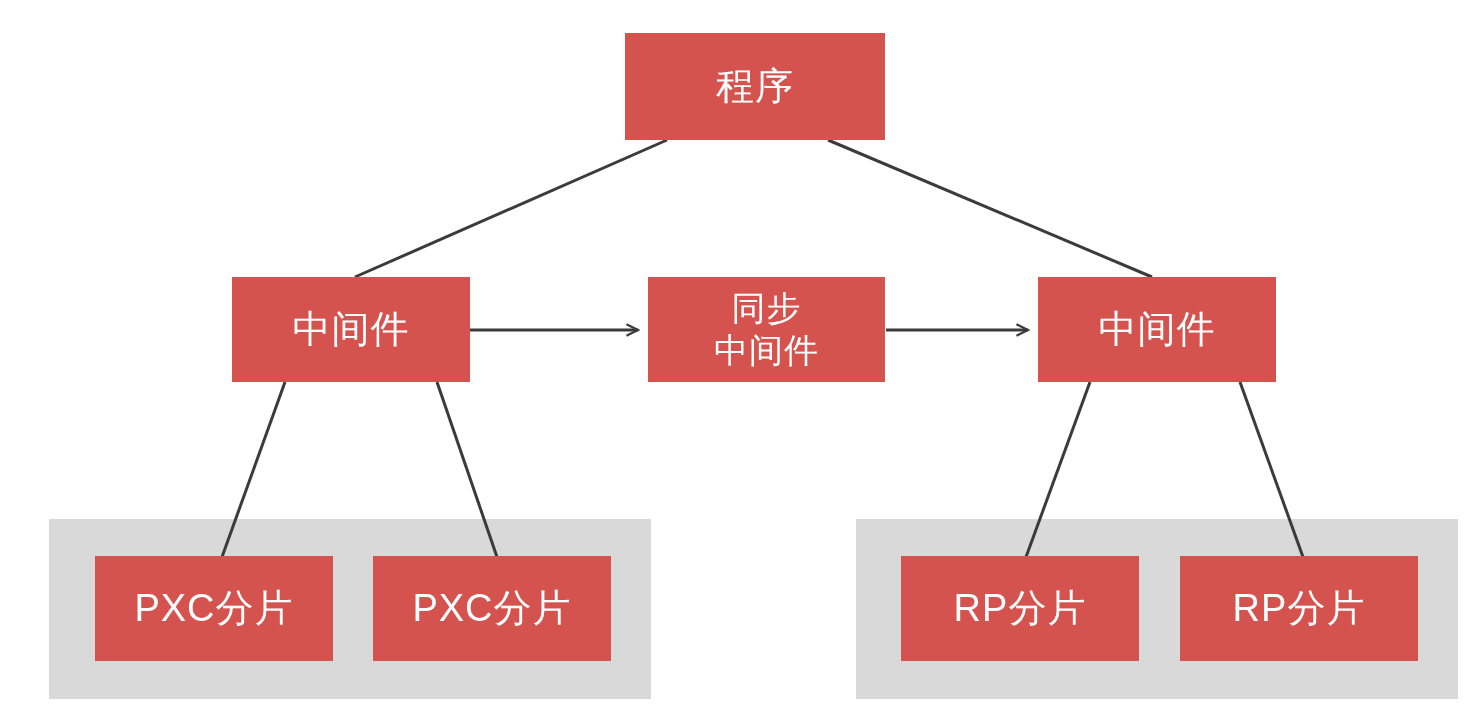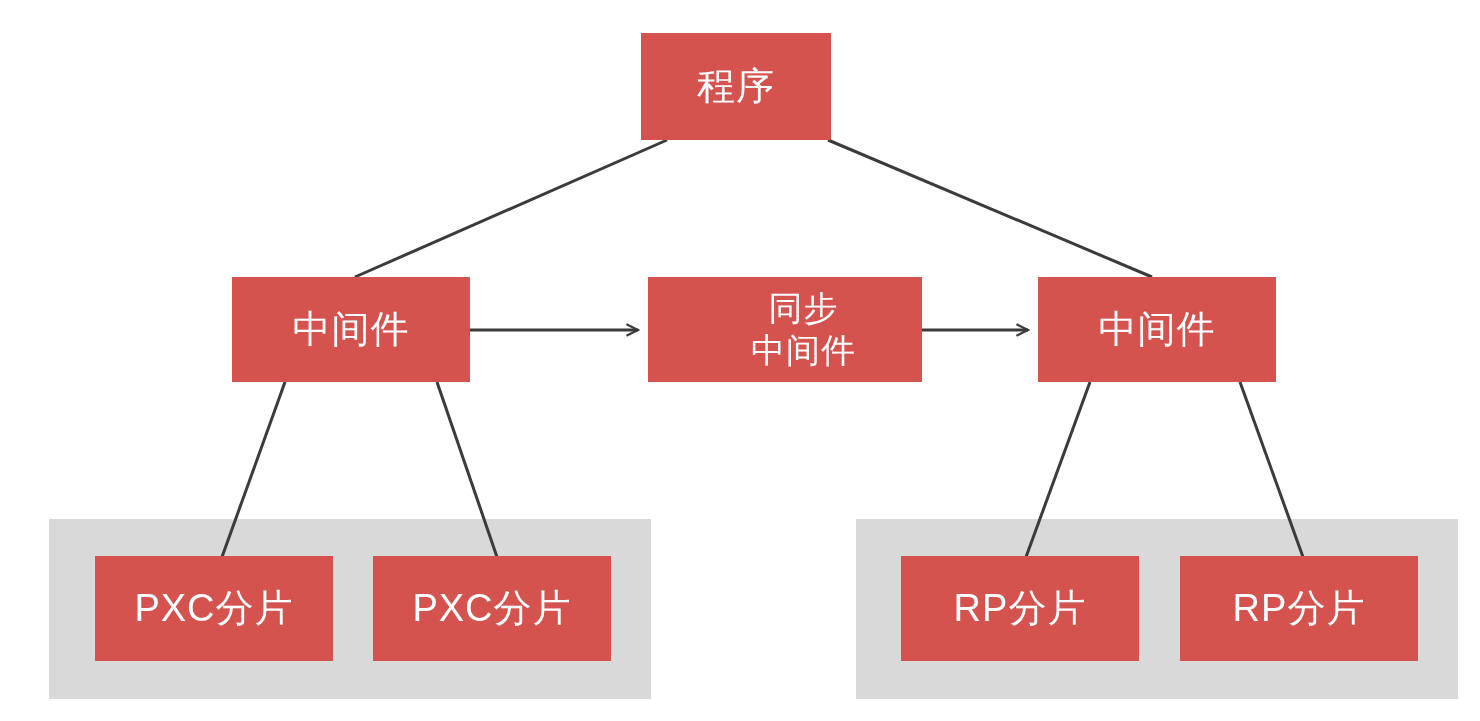--- a/index.html
+++ b/index.html
@@ -36,24 +36,24 @@
     align-items: center;
     justify-content: center;
     background: var(--node_fill);
     color: var(--node_text);
     font-size: 38px;
     text-align: center;
     line-height: 1.22;
     z-index: 2;
     letter-spacing: 1px;
   }
-  .node--multiline { font-size: 34px; white-space: pre-line; padding-left: 37px; }
+  .node--multiline { font-size: 34px; white-space: pre-line; }
 
   
-  #node-program     { left: 625px;  top: 33px;  width: 190px; height: 107px; margin-left: 16px; }
+  #node-program     { left: 625px;  top: 33px;  width: 260px; height: 107px; }
   #node-mw-left     { left: 232px;  top: 277px; width: 238px; height: 105px; }
   #node-sync        { left: 648px;  top: 277px; width: 237px; height: 105px; }
   #node-mw-right    { left: 1038px; top: 277px; width: 238px; height: 105px; }
   #container-left   { left: 49px;   top: 519px; width: 602px; height: 180px; }
   #container-right  { left: 856px;  top: 519px; width: 602px; height: 180px; }
   #node-pxc-1       { left: 95px;   top: 556px; width: 238px; height: 105px; }
   #node-pxc-2       { left: 373px;  top: 556px; width: 238px; height: 105px; }
   #node-rp-1        { left: 901px;  top: 556px; width: 238px; height: 105px; }
   #node-rp-2        { left: 1180px; top: 556px; width: 238px; height: 105px; }
 </style>

